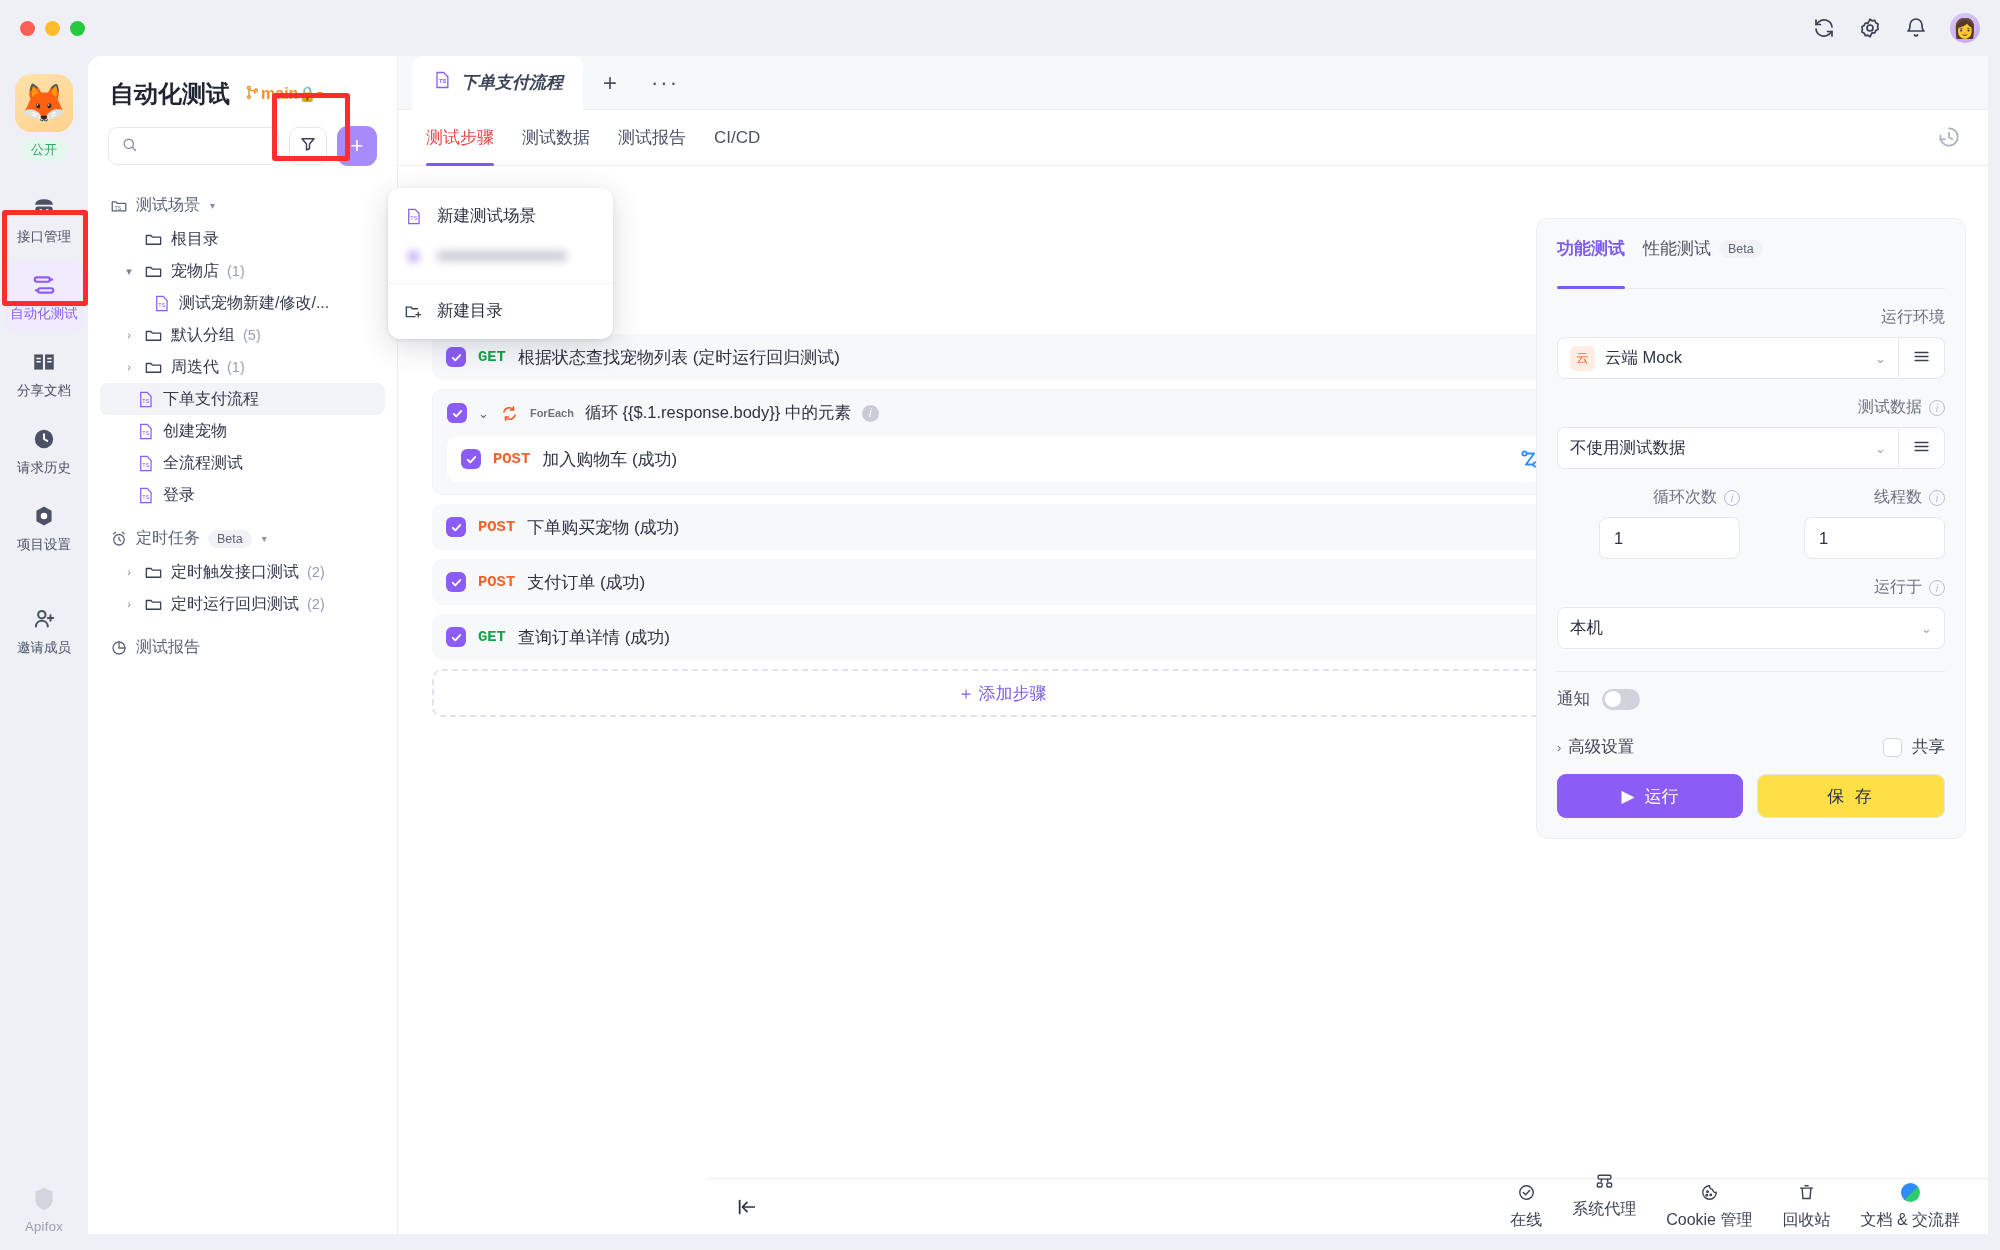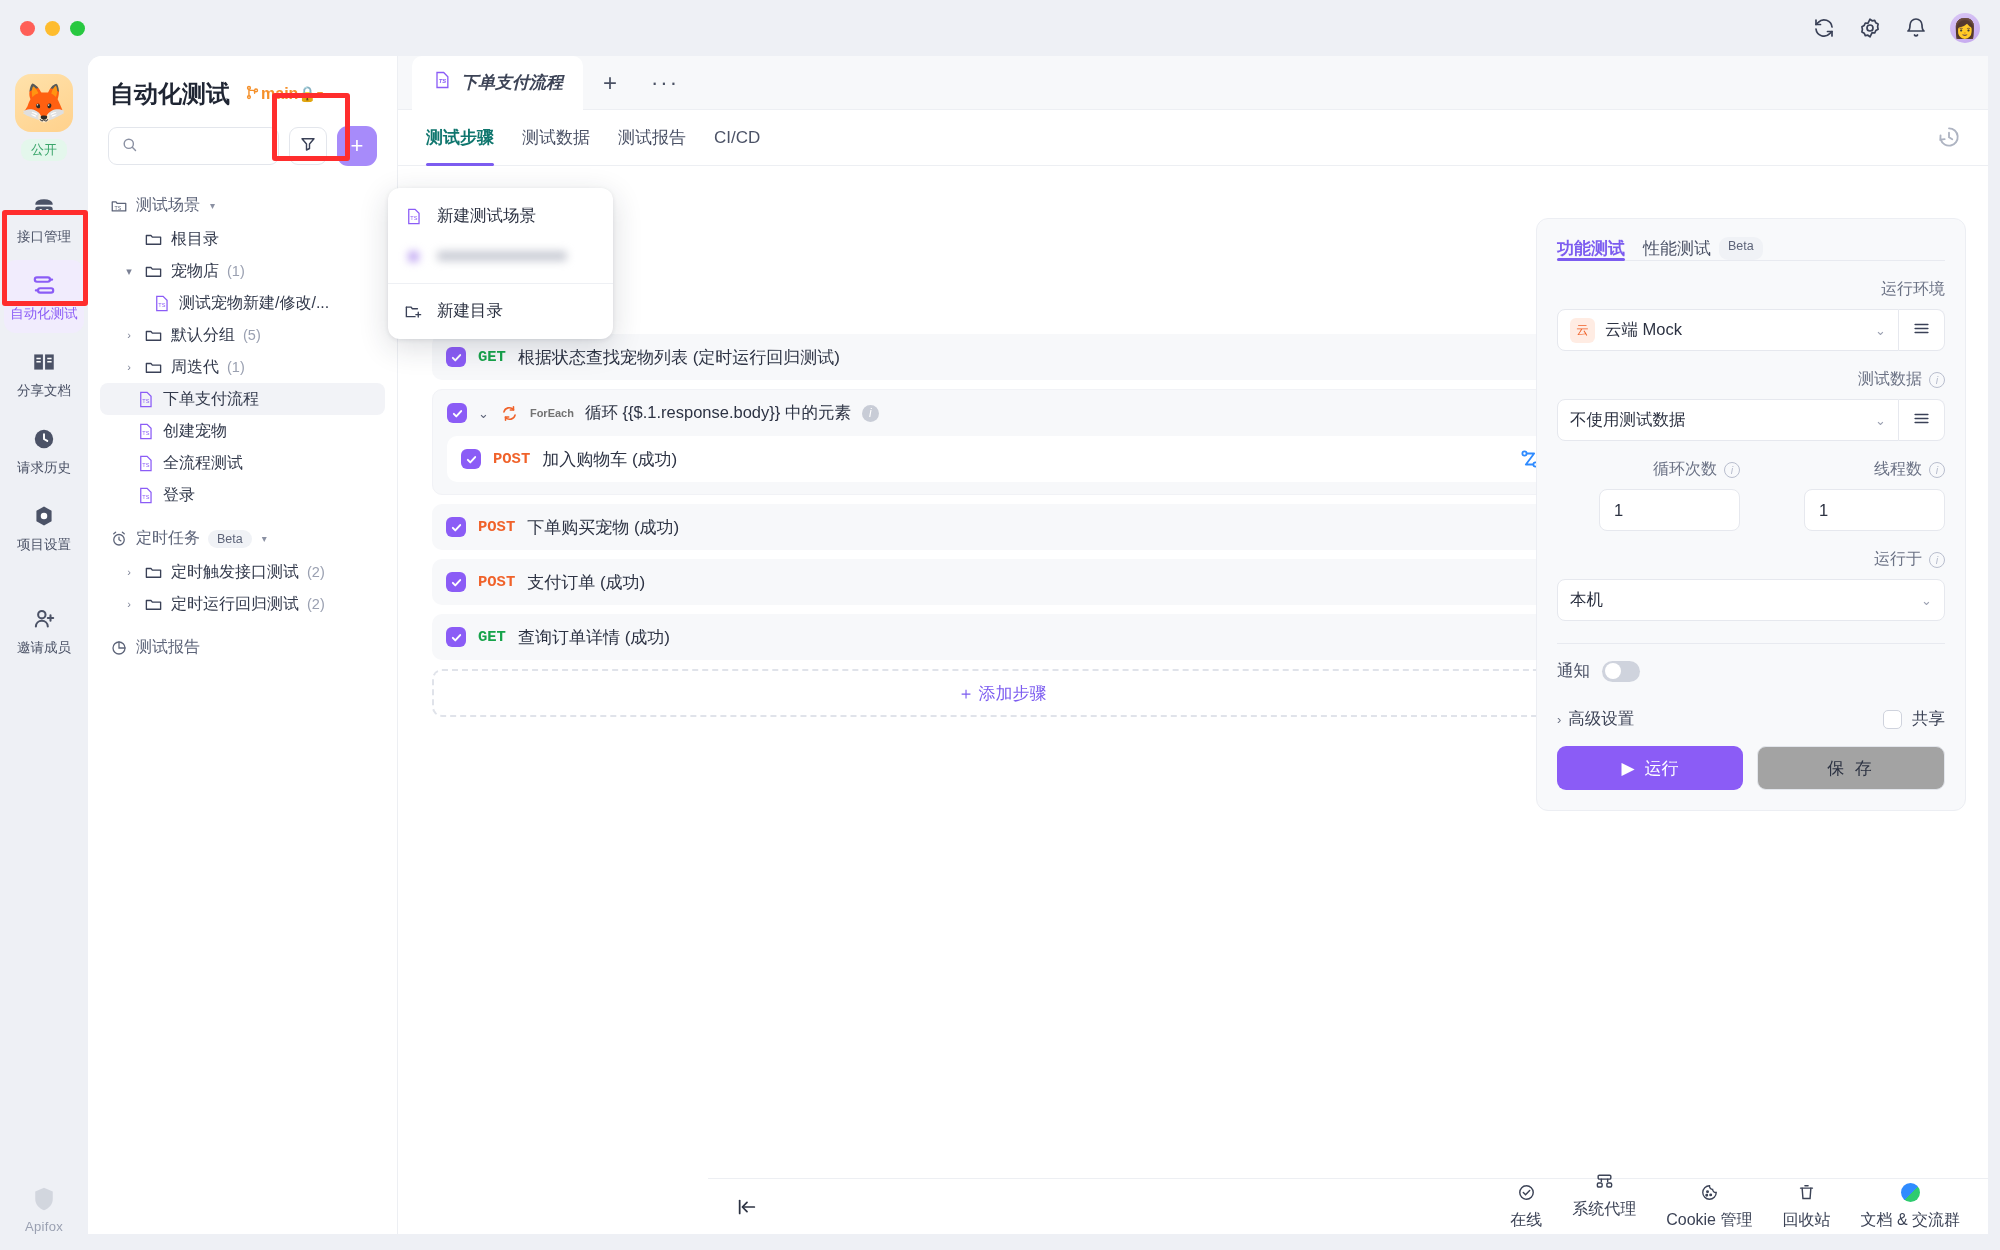--- a/index.html
+++ b/index.html
@@ -164,21 +164,21 @@
     font-style: italic; font-weight: 600;
   }
   .dtab-plus { font-size: 24px; color: #4a5164; padding: 0 16px; font-weight: 300;}
   .dtab-more { font-size: 22px; color: #4a5164; padding: 0 14px; letter-spacing: 2px;}
 
   .subtabs {
     display:flex; align-items: center; height: 56px; gap: 28px;
     padding: 0 28px; border-bottom: 1px solid #edeff3; position: relative;
   }
   .stab { font-size: 17px; color: #4b5266; position: relative; height: 56px; display:flex; align-items:center;}
-  .stab.active { color: #0f766e; font-weight: 700; align-items: center; }
+  .stab.active { color: #ef4444; font-weight: 400; align-items: center; }
   .stab.active::after {
     content:''; position:absolute; left:0; right:0; bottom:0; height:3px; background:#7c5cf0; border-radius:2px;
   }
   .subtabs .hist { position:absolute; right: 26px; top: 14px; color:#aeb4c2; width:26px;height:26px;}
 
   .doc-body { padding: 28px 34px 0 34px; position: relative; }
   .doc-title { font-size: 27px; font-weight: 700; color: #1f2533; }
   .doc-meta { font-size: 15.5px; color: #8b91a3; margin-top: 22px; }
 
   .sel-row { display: flex; align-items: center; gap: 12px; margin-top: 26px; padding-left: 12px;}
@@ -226,21 +226,21 @@
     color: #7c5cf0; font-size: 17px; gap: 4px; margin-top: 4px;
   }
 
   
   .rpanel {
     position: absolute; right: 22px; top: 162px; width: 430px;
     background: #f8f9fb; border: 1px solid #eceef3; border-radius: 12px;
     padding: 18px 20px 20px 20px;
   }
   .rtabs { display:flex; align-items:center; gap: 18px; border-bottom: 1px solid #e8eaf0; }
-  .rtab { font-size: 17px; color: #4b5266; padding-bottom: 0; position: relative; display:flex; gap: 8px;}
+  .rtab { font-size: 17px; color: #4b5266; padding-bottom: 28px; position: relative; display:flex; align-items:center; gap: 8px;}
   .rtab.active { color: #7c5cf0; font-weight: 700; }
   .rtab.active::after { content:''; position:absolute; left:0; right:0; bottom:-1px; height:3px; background:#7c5cf0; border-radius:2px;}
   .rlabel { font-size: 16px; color: #6b7285; margin: 18px 0 9px 0; display:flex; align-items:center; gap: 7px; justify-content: flex-end;}
   .info-ring {
     width: 16px; height: 16px; border-radius: 50%; border: 1.4px solid #b9bece; color:#b9bece;
     font-size: 11px; display:flex; align-items:center; justify-content:center; font-style: italic;
   }
   .selectrow { display:flex; }
   .select {
     flex: 1; height: 42px; background: #fff; border: 1px solid #e6e8ee;
@@ -272,21 +272,21 @@
   .adv { font-size: 16.5px; color: #3c4356; display:flex; align-items:center; gap:7px;}
   .adv .c { font-size: 13px; color:#6b7285;}
   .share { margin-left:auto; display:flex; align-items:center; gap: 10px; font-size:16.5px; color:#3c4356;}
   .sqcb { width: 19px; height:19px; border:1.6px solid #cfd3dd; border-radius:5px; background:#fff;}
   .btn-row { display:flex; gap: 14px; margin-top: 16px; }
   .btn {
     flex: 1; height: 44px; border-radius: 9px; display:flex; align-items:center;
     justify-content:center; gap: 10px; font-size: 17px;
   }
   .btn.run { background: #8b5cf6; color: #fff; }
-  .btn.save { background: #a3a3a3; border: 1px solid #e3e6ec; color:#2c3242; letter-spacing: 3px;}
+  .btn.save { background: #fde047; border: 1px solid #e3e6ec; color:#2c3242; letter-spacing: 3px;}
 
   
   .menu {
     position: absolute; left: 388px; top: 188px; width: 225px;
     background: #fff; border-radius: 12px;
     box-shadow: 0 8px 30px rgba(30,35,55,.16), 0 1px 4px rgba(30,35,55,.10);
     padding: 8px 0; z-index: 50;
   }
   .mitem { display:flex; align-items:center; gap: 14px; height: 40px; padding: 0 16px; font-size: 16.5px; color:#2c3242;}
   .mitem .mi { width: 19px; height:19px; display:flex; align-items:center; justify-content:center;}

